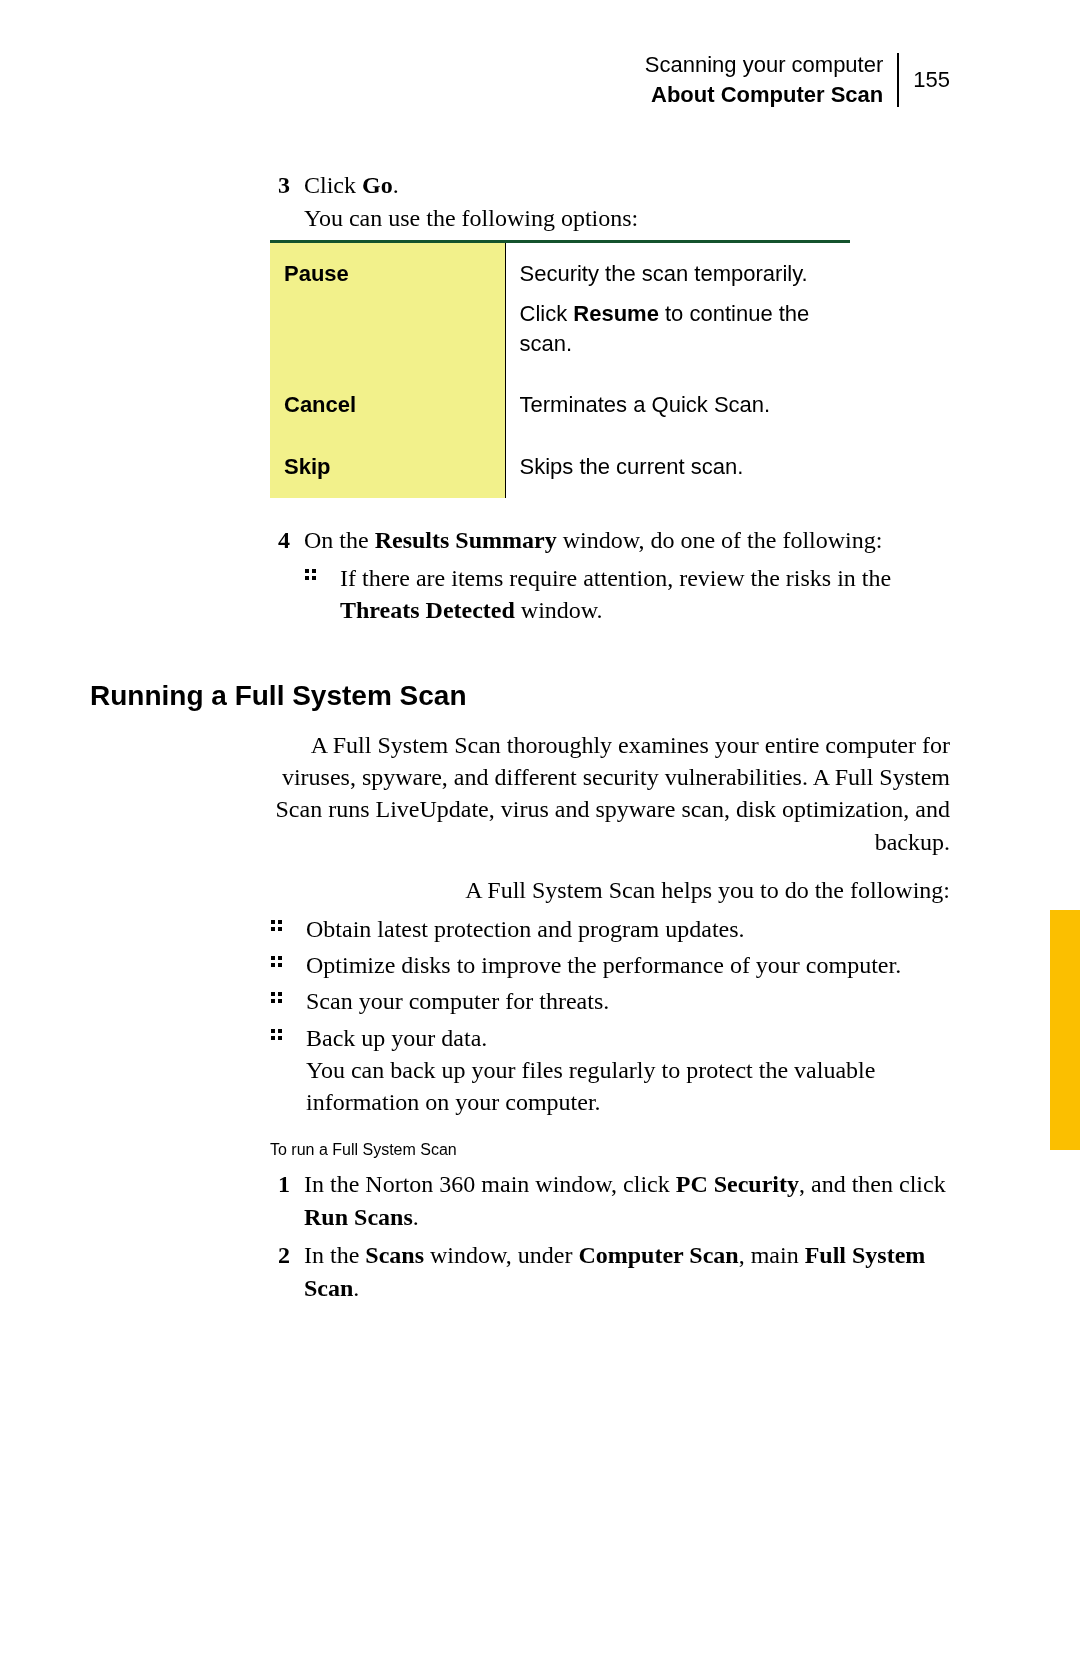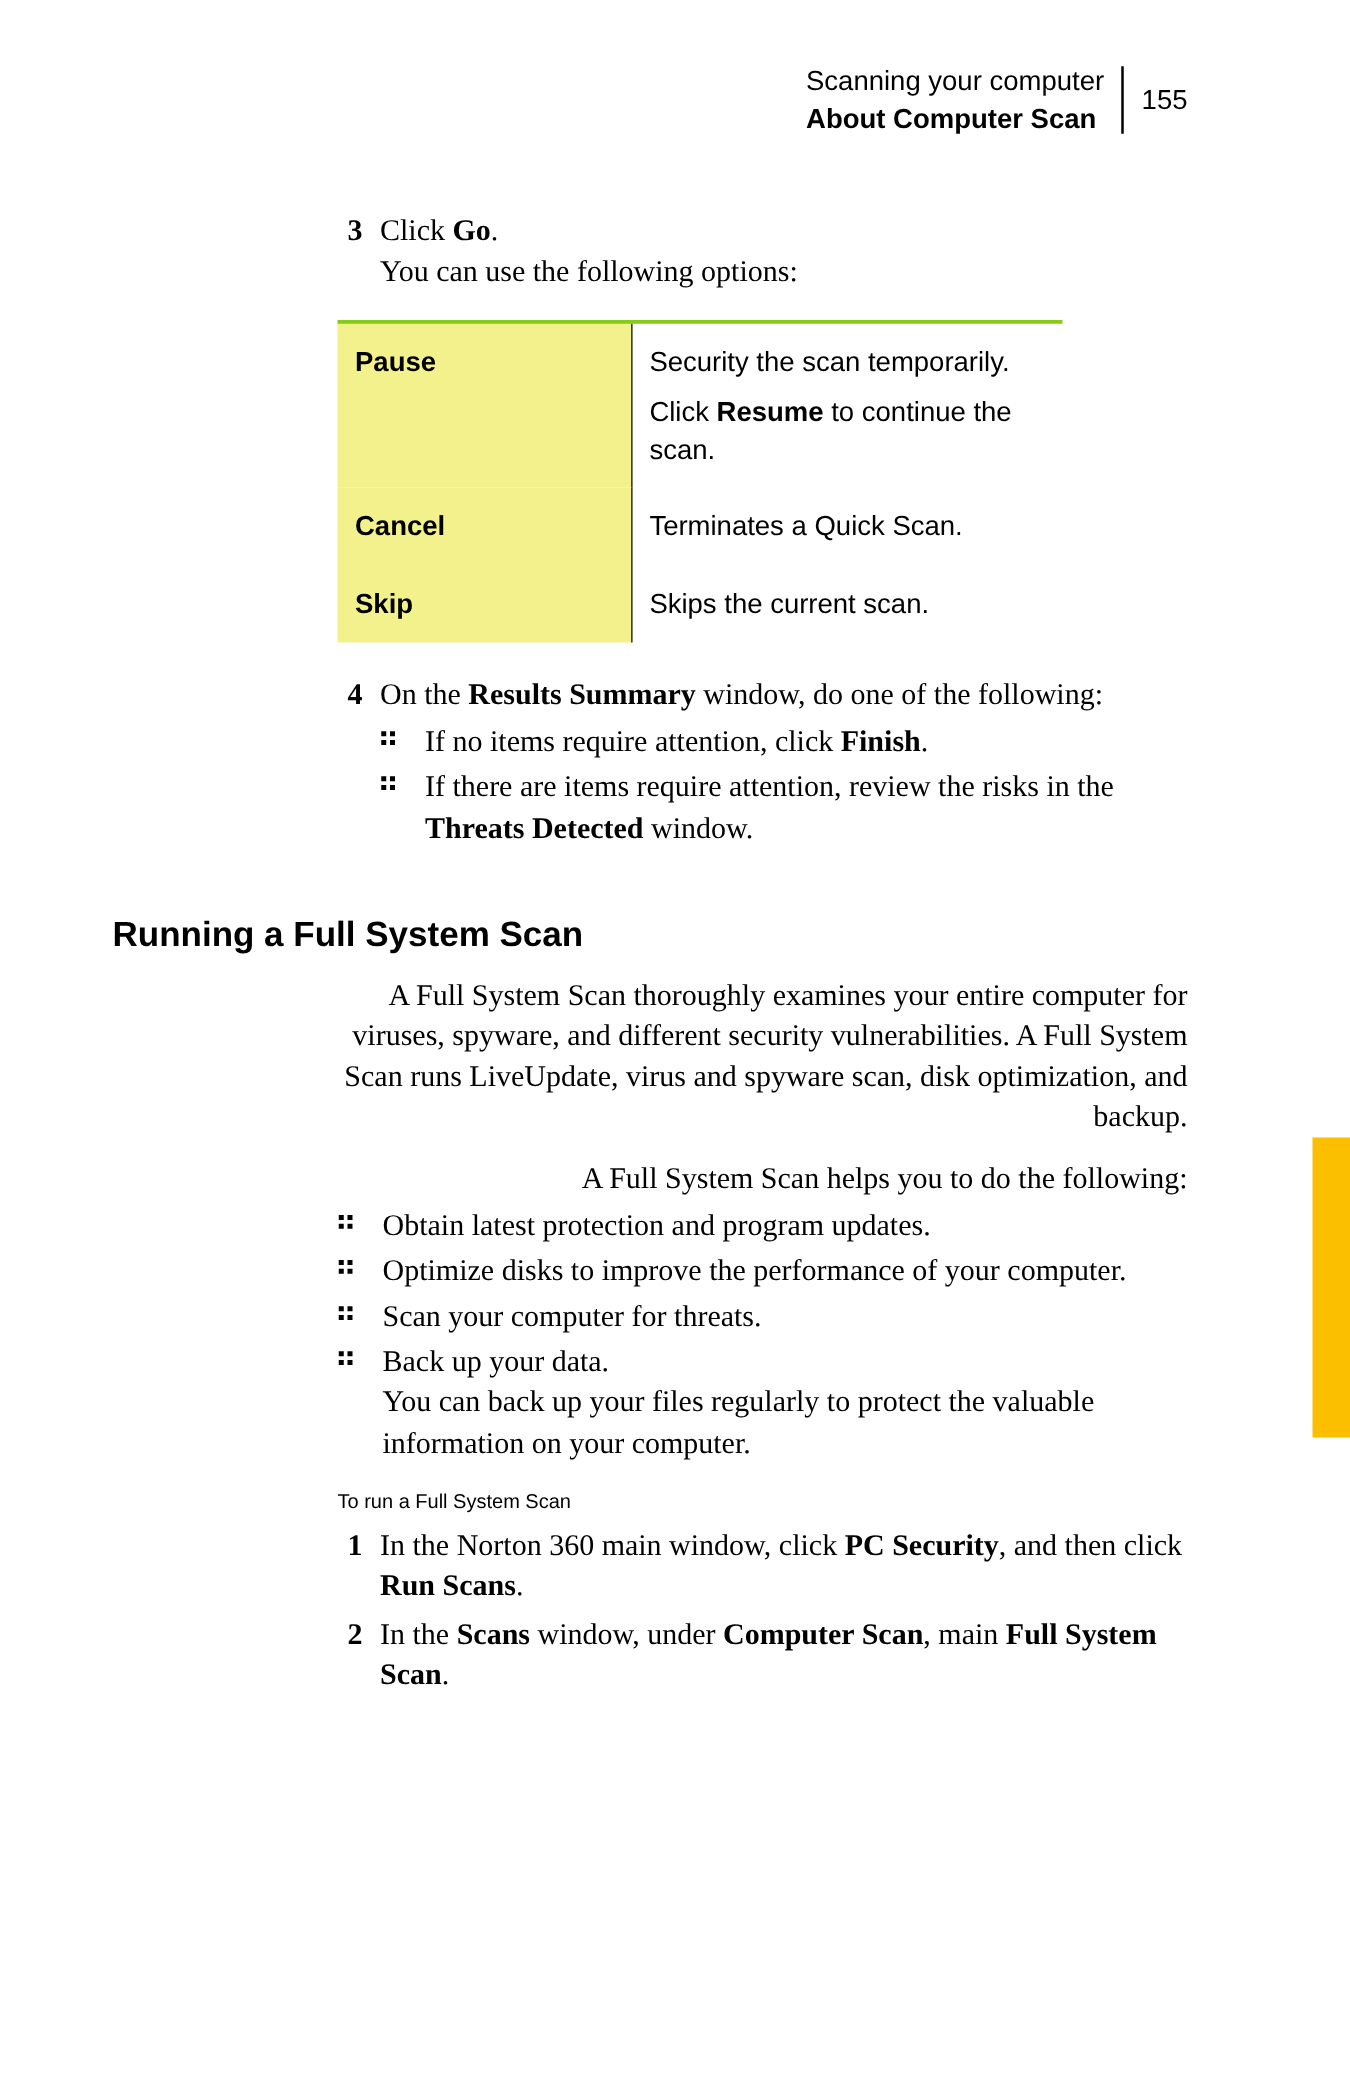--- a/index.html
+++ b/index.html
@@ -31,43 +31,43 @@
     justify-content: flex-end;
     align-items: center;
     gap: 14px;
   }
   .header-top .divider {
     width: 2px;
     height: 54px;
     background: #000;
   }
   .header-top .titleblock {
-    text-align: left;
+    text-align: right;
   }
   .header-top .chapter { font-weight: 400; }
   .header-top .section { font-weight: 700; }
   .header-top .pnum { font-weight: 400; }
   .content {
     margin-left: 180px;
     font-size: 24px;
     line-height: 1.35;
   }
   .numitem {
     display: flex;
     gap: 14px;
     margin-bottom: 6px;
   }
   .numitem .n { font-weight: 700; width: 20px; text-align: right; flex: 0 0 20px; }
   .numitem .t { flex: 1; }
   .bold { font-weight: 700; }
   .options-table {
     border-collapse: collapse;
-    margin: 22px 0 26px 0;
+    margin: 6px 0 26px 0;
     width: 580px;
-    border-top: 3px solid #84cc16;
+    border-top: 3px solid #14532d;
     font-family: "Lucida Sans", "Lucida Grande", Verdana, sans-serif;
     font-size: 22px;
   }
   .options-table td {
     vertical-align: top;
     padding: 16px 14px;
   }
   .options-table td.lbl {
     width: 235px;
     background: #f2f18b;
@@ -171,31 +171,20 @@
         <div class="sqbullets">
           <div class="bi">
             <span class="sq">
                 <svg width="14" height="14">
                   <rect x="1" y="1" width="4" height="4" fill="#000"></rect>
                   <rect x="8" y="1" width="4" height="4" fill="#000"></rect>
                   <rect x="1" y="8" width="4" height="4" fill="#000"></rect>
                   <rect x="8" y="8" width="4" height="4" fill="#000"></rect>
                 </svg>
               </span>
-            <span class="bt"><span>If no items require attention, click </span><span class="bold">Finish</span><span>.</span></span>
-          </div>
-          <div class="bi">
-            <span class="sq">
-                <svg width="14" height="14">
-                  <rect x="1" y="1" width="4" height="4" fill="#000"></rect>
-                  <rect x="8" y="1" width="4" height="4" fill="#000"></rect>
-                  <rect x="1" y="8" width="4" height="4" fill="#000"></rect>
-                  <rect x="8" y="8" width="4" height="4" fill="#000"></rect>
-                </svg>
-              </span>
             <span class="bt"><span>If there are items require attention, review the risks in the </span><span class="bold">Threats Detected</span><span> window.</span></span>
           </div>
         </div>
       </div>
     </div>
 
     <h2 class="section-title">Running a Full System Scan</h2>
 
     <p class="para">A Full System Scan thoroughly examines your entire computer for viruses, spyware, and different security vulnerabilities. A Full System Scan runs LiveUpdate, virus and spyware scan, disk optimization, and backup.</p>
 

